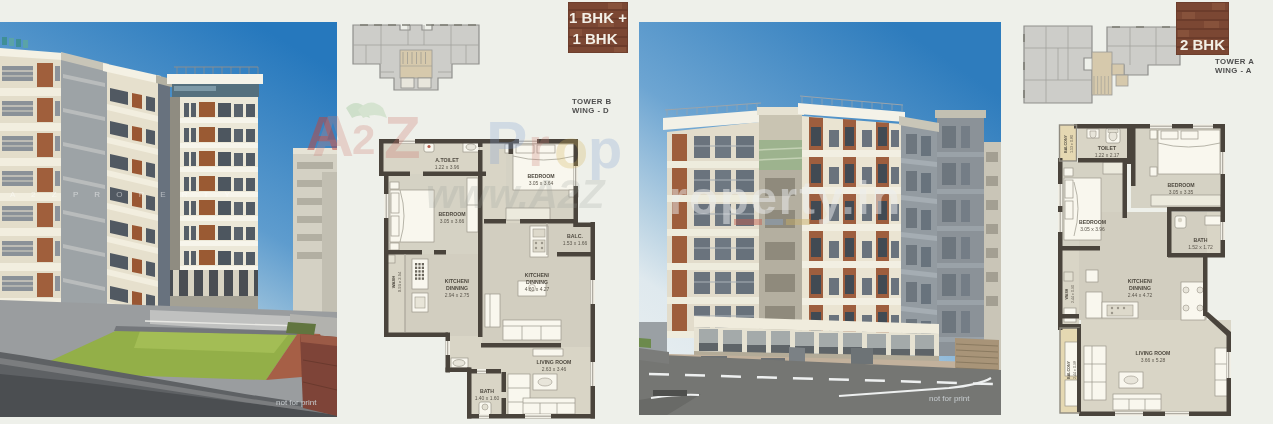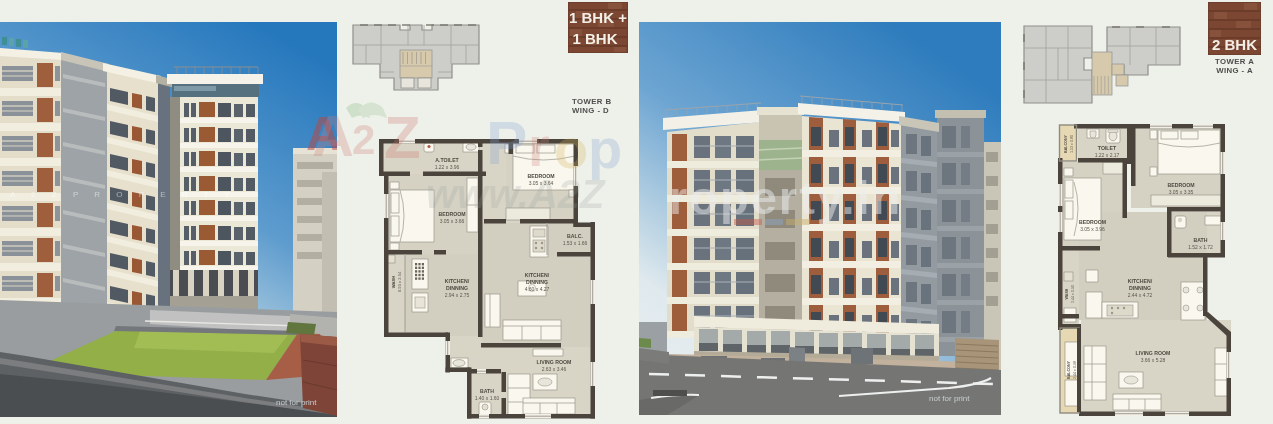--- a/index.html
+++ b/index.html
@@ -797,21 +797,21 @@
 <rect x="74" y="30" width="20" height="43" fill="#d6c9ac" stroke="#9a9a96" stroke-width="0.8"></rect>
 <line x1="76.0" y1="54" x2="76.0" y2="72" stroke="#9a9a96" stroke-width="0.6"></line>
 <line x1="79.6" y1="54" x2="79.6" y2="72" stroke="#9a9a96" stroke-width="0.6"></line>
 <line x1="83.2" y1="54" x2="83.2" y2="72" stroke="#9a9a96" stroke-width="0.6"></line>
 <line x1="86.8" y1="54" x2="86.8" y2="72" stroke="#9a9a96" stroke-width="0.6"></line>
 <line x1="90.4" y1="54" x2="90.4" y2="72" stroke="#9a9a96" stroke-width="0.6"></line>
 <rect x="94" y="42" width="12" height="11" fill="#d6c9ac" stroke="#9a9a96" stroke-width="0.8"></rect>
 <rect x="98" y="53" width="12" height="11" fill="#d6c9ac" stroke="#9a9a96" stroke-width="0.8"></rect>
 </svg>
 
-<div class="abs" style="left:1208px;top:2px;width:42px;height:53px;">
+<div class="abs" style="left:1176px;top:2px;width:42px;height:53px;">
 <svg width="53" height="53" viewBox="0 0 53 53">
   <rect width="53" height="53" fill="#7b4733"></rect>
   <g stroke="#5f3324" stroke-width="1">
     <line x1="0" y1="9" x2="53" y2="9"></line>
           <line x1="0" y1="18" x2="53" y2="18"></line>
     <line x1="0" y1="27" x2="53" y2="27"></line>
           <line x1="0" y1="36" x2="53" y2="36"></line>
     <line x1="0" y1="45" x2="53" y2="45"></line>
   </g>
   <g fill="#8a553e" opacity="0.8">
@@ -819,21 +819,21 @@
           <rect x="28" y="19" width="15" height="7"></rect>
     <rect x="2" y="28" width="11" height="7"></rect>
           <rect x="36" y="1" width="13" height="7"></rect>
     <rect x="18" y="37" width="13" height="7"></rect>
   </g>
   <rect width="53" height="53" fill="none" stroke="#6a3d2c" stroke-width="1.5"></rect>
   <text x="26.5" y="48" text-anchor="middle" font-size="15" font-weight="bold" fill="#f3efe6">2 BHK</text>
 </svg>
 </div>
 
-<div class="abs" style="left:1215px;top:57px;font-size:7.8px;font-weight:bold;color:#4e4e4e;line-height:9px;letter-spacing:0.4px;text-align:center;">TOWER A<br>WING - A</div>
+<div class="abs" style="left:1215px;top:57px;font-size:7.8px;font-weight:bold;color:#4e4e4e;line-height:9px;letter-spacing:0.4px;">TOWER A<br>WING - A</div>
 
 <svg class="abs" style="left:1055px;top:122px" width="180" height="296" viewBox="0 0 180 296">
 
 <rect x="4.5" y="3" width="17" height="36" fill="#e5d8b2"></rect>
 
 <rect x="23" y="6" width="53" height="32" fill="#d9d5c6"></rect>
 
 <rect x="76" y="6" width="94" height="80" fill="#d5d2c4"></rect>
 
 <rect x="7" y="40" width="65" height="88" fill="#d5d2c4"></rect>

